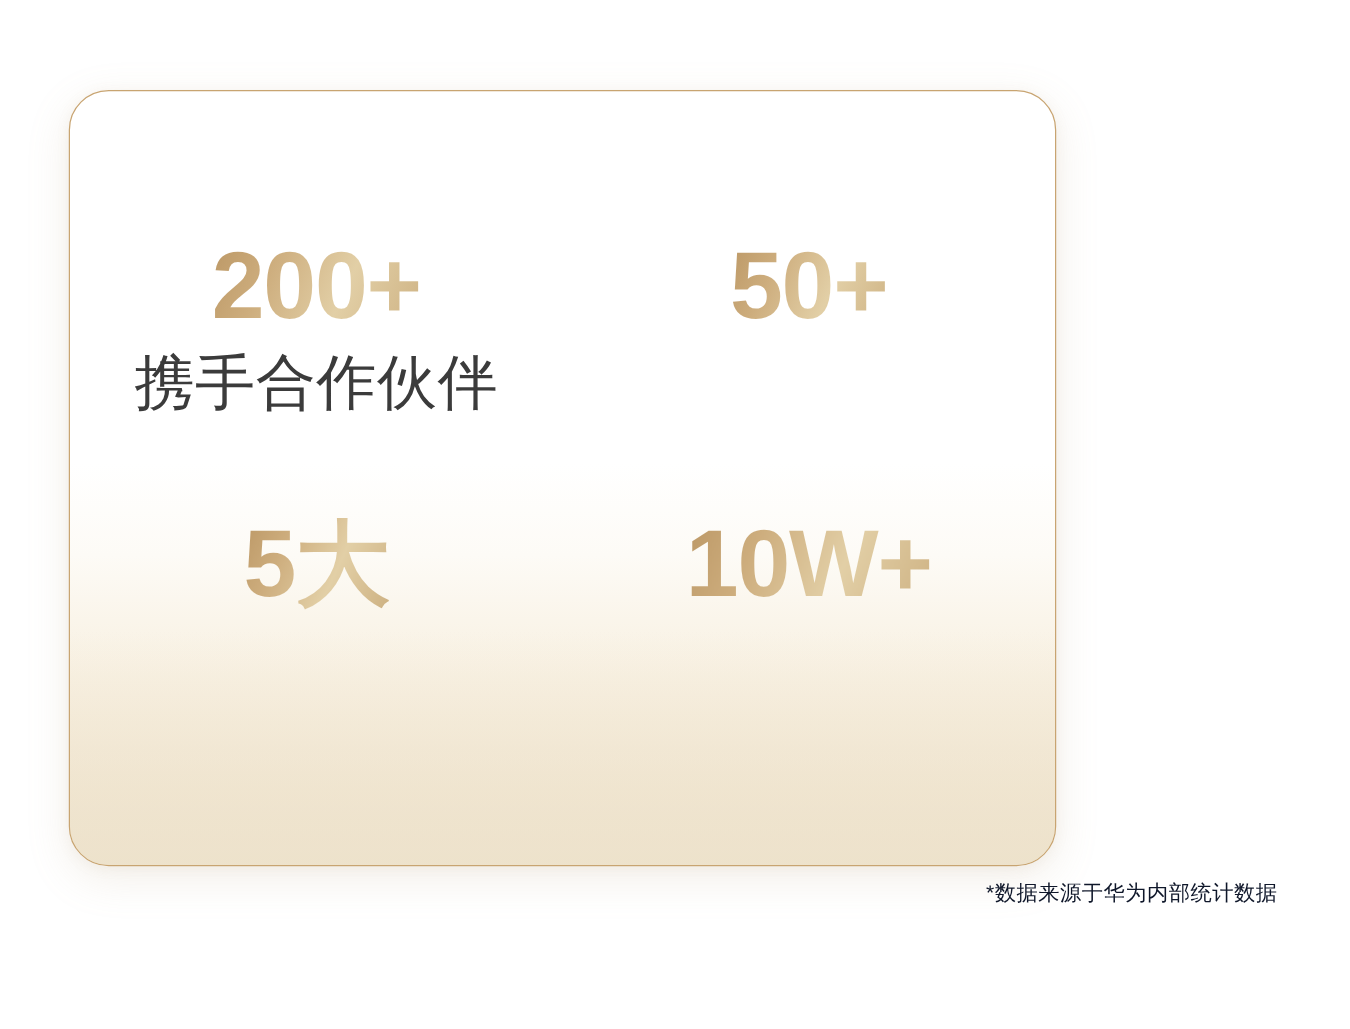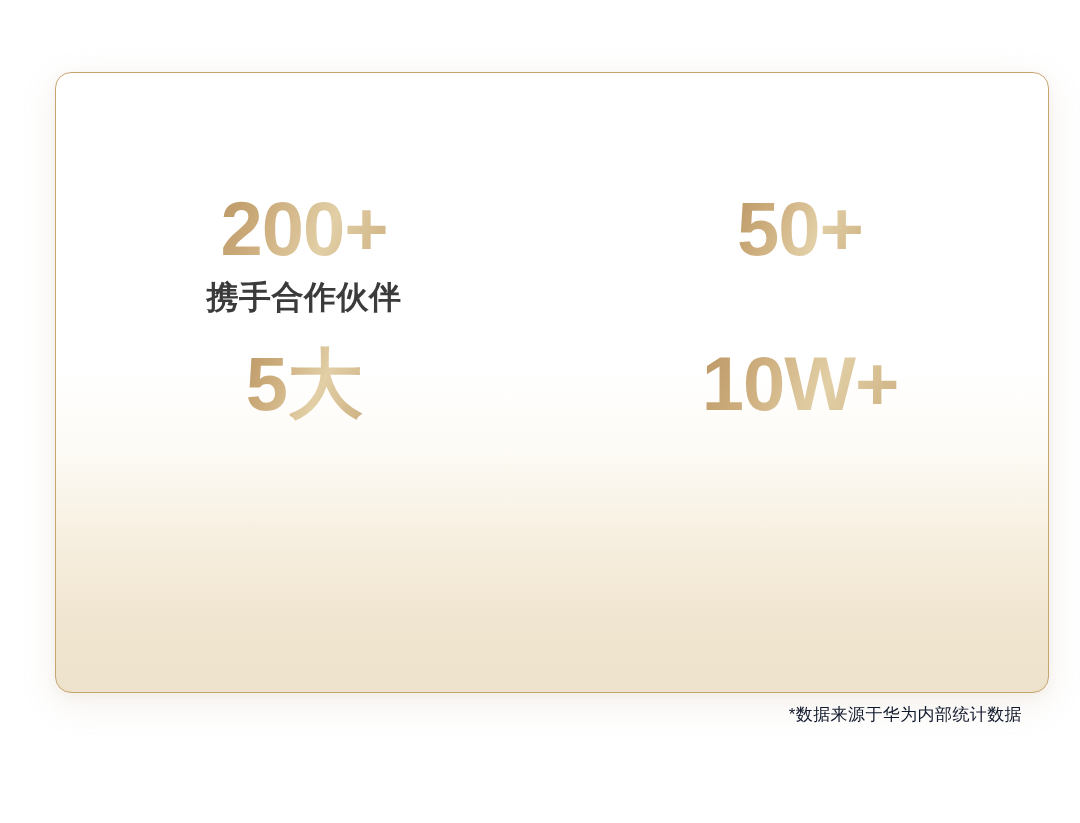--- a/index.html
+++ b/index.html
@@ -13,24 +13,24 @@
     font-family: "Liberation Sans", "DejaVu Sans", sans-serif;
     overflow: hidden;
     position: relative;
   }
 
   
   #stats-card {
     position: absolute;
     left: 55px;
     top: 72px;
-    width: 994px;
+    width: 790px;
     height: 621px;
     box-sizing: border-box;
-    border-radius: 16px;
+    border-radius: 32px;
     border: 1px solid #c8a471;
     background: linear-gradient(to bottom,
                 #ffffff 0%,
                 #ffffff 48%,
                 #fdfbf6 60%,
                 #f8f1e3 74%,
                 #f1e6d1 88%,
                 #ece0c8 100%);
     box-shadow: 0 10px 34px rgba(180, 155, 120, 0.16),
                 0 2px 10px rgba(180, 155, 120, 0.08);
@@ -59,21 +59,21 @@
     width: 100%;
     padding-top: 118px;
     box-sizing: border-box;
   }
 
   .stats-row {
     display: flex;
     width: 100%;
   }
   .stats-row + .stats-row {
-    margin-top: 30px;
+    margin-top: 80px;
   }
 
   .stat-cell {
     flex: 1 1 50%;
     text-align: center;
   }
 
   .stat-value {
     font-size: 76px;
     font-weight: bold;
@@ -82,25 +82,25 @@
     background: linear-gradient(115deg, #bb9765 0%, #cdad7d 28%, #e2cfa6 62%, #cdb182 100%);
     -webkit-background-clip: text;
     background-clip: text;
     color: #c9a878;
     -webkit-text-fill-color: transparent;
     display: inline-block;
   }
 
   .stat-label {
     margin-top: 12px;
-    font-size: 32px;
+    font-size: 48px;
     line-height: 1.15;
     color: #3b3b3b;
     letter-spacing: 0.5px;
-    font-weight: bold;
+    font-weight: normal;
   }
 
   
   #footnote {
     position: absolute;
     right: 58px;
     top: 703px;
     font-size: 17px;
     color: #0f172a;
     letter-spacing: 0.4px;

